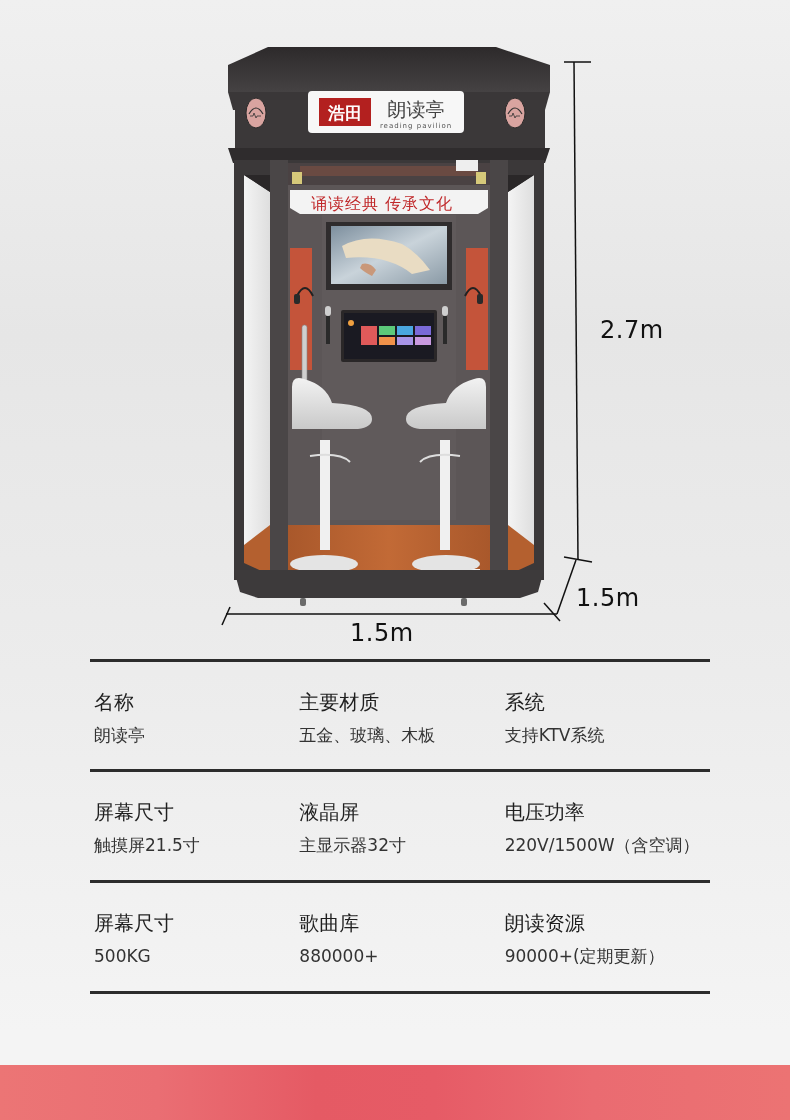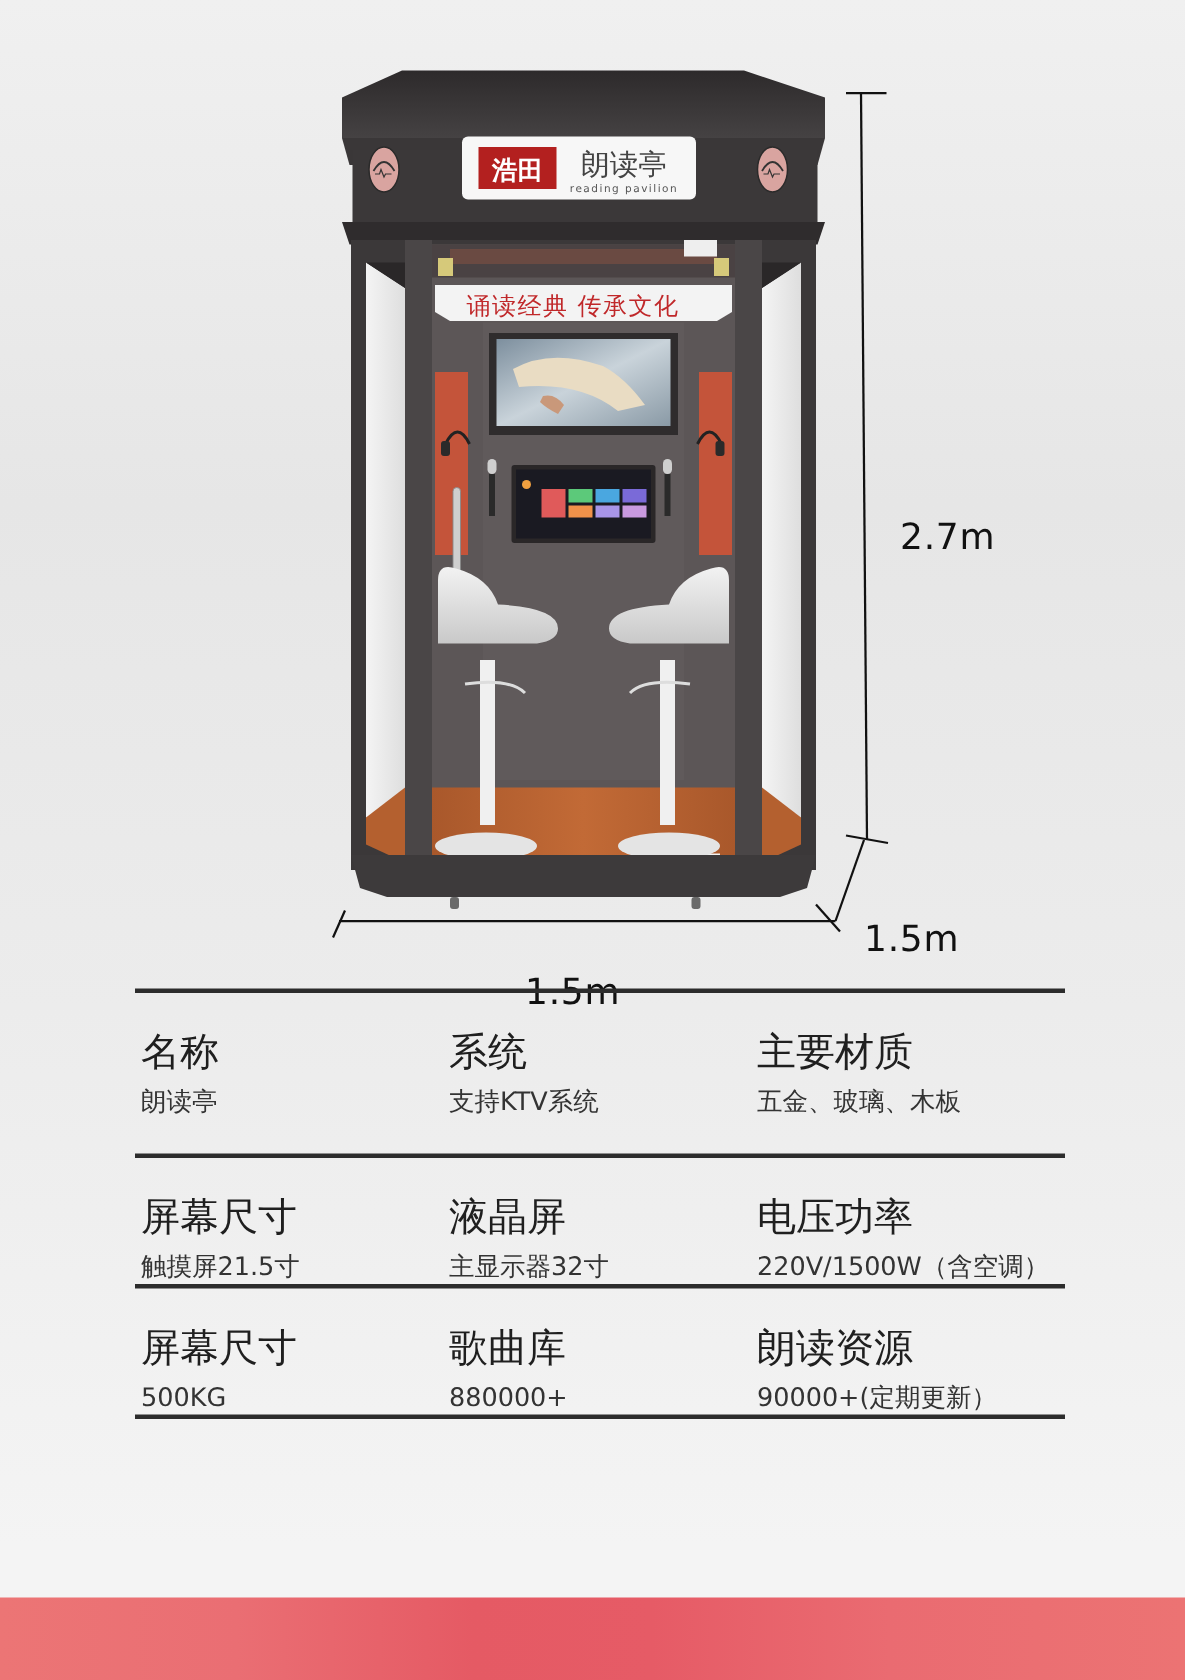--- a/index.html
+++ b/index.html
@@ -12,43 +12,42 @@
   }
   .product-area { position: absolute; left: 0; top: 0; width: 790px; height: 655px; padding-left: 11px; }
   .booth-svg { position: absolute; left: 0; top: 0; }
 
   .dim-label {
     position: absolute;
     font-family: "DejaVu Sans", sans-serif;
     font-size: 24px;
     color: #111;
     letter-spacing: 0.5px;
-    margin-top: 28px;
   }
   .dim-height { left: 600px; top: 316px; }
   .dim-depth { left: 576px; top: 584px; }
   .dim-width { left: 350px; top: 619px; }
 
   .specs {
     position: absolute;
     left: 90px; top: 659px;
     width: 620px;
   }
   .spec-rule { height: 3px; background: #2c2c2c; }
   .spec-row {
     display: flex;
-    height: 84px;
+    height: 108px;
     padding-top: 26px;
     padding-left: 4px;
   }
   .spec-row.first { height: 107px; }
   .spec-cell { width: 214px; }
   .spec-cell:nth-child(2) { width: 214px; }
   .spec-label {
-    font-size: 26px;
+    font-size: 20px;
     color: #1f1f1f;
     line-height: 28px;
     font-weight: normal;
   }
   .spec-value {
     margin-top: 8px;
     font-size: 17px;
     color: #333;
     line-height: 22px;
   }
@@ -210,27 +209,27 @@
 </div>
 
 <div class="specs">
   <div class="spec-rule"></div>
   <div class="spec-row first">
     <div class="spec-cell">
       <div class="spec-label">名称</div>
       <div class="spec-value">朗读亭</div>
     </div>
     <div class="spec-cell">
+      <div class="spec-label">主要材质</div>
+      <div class="spec-value">五金、玻璃、木板</div>
+    </div>
+    <div class="spec-cell">
       <div class="spec-label">系统</div>
       <div class="spec-value">支持KTV系统</div>
     </div>
-    <div class="spec-cell">
-      <div class="spec-label">主要材质</div>
-      <div class="spec-value">五金、玻璃、木板</div>
-    </div>
   </div>
   <div class="spec-rule"></div>
   <div class="spec-row">
     <div class="spec-cell">
       <div class="spec-label">屏幕尺寸</div>
       <div class="spec-value">触摸屏21.5寸</div>
     </div>
     <div class="spec-cell">
       <div class="spec-label">液晶屏</div>
       <div class="spec-value">主显示器32寸</div>

